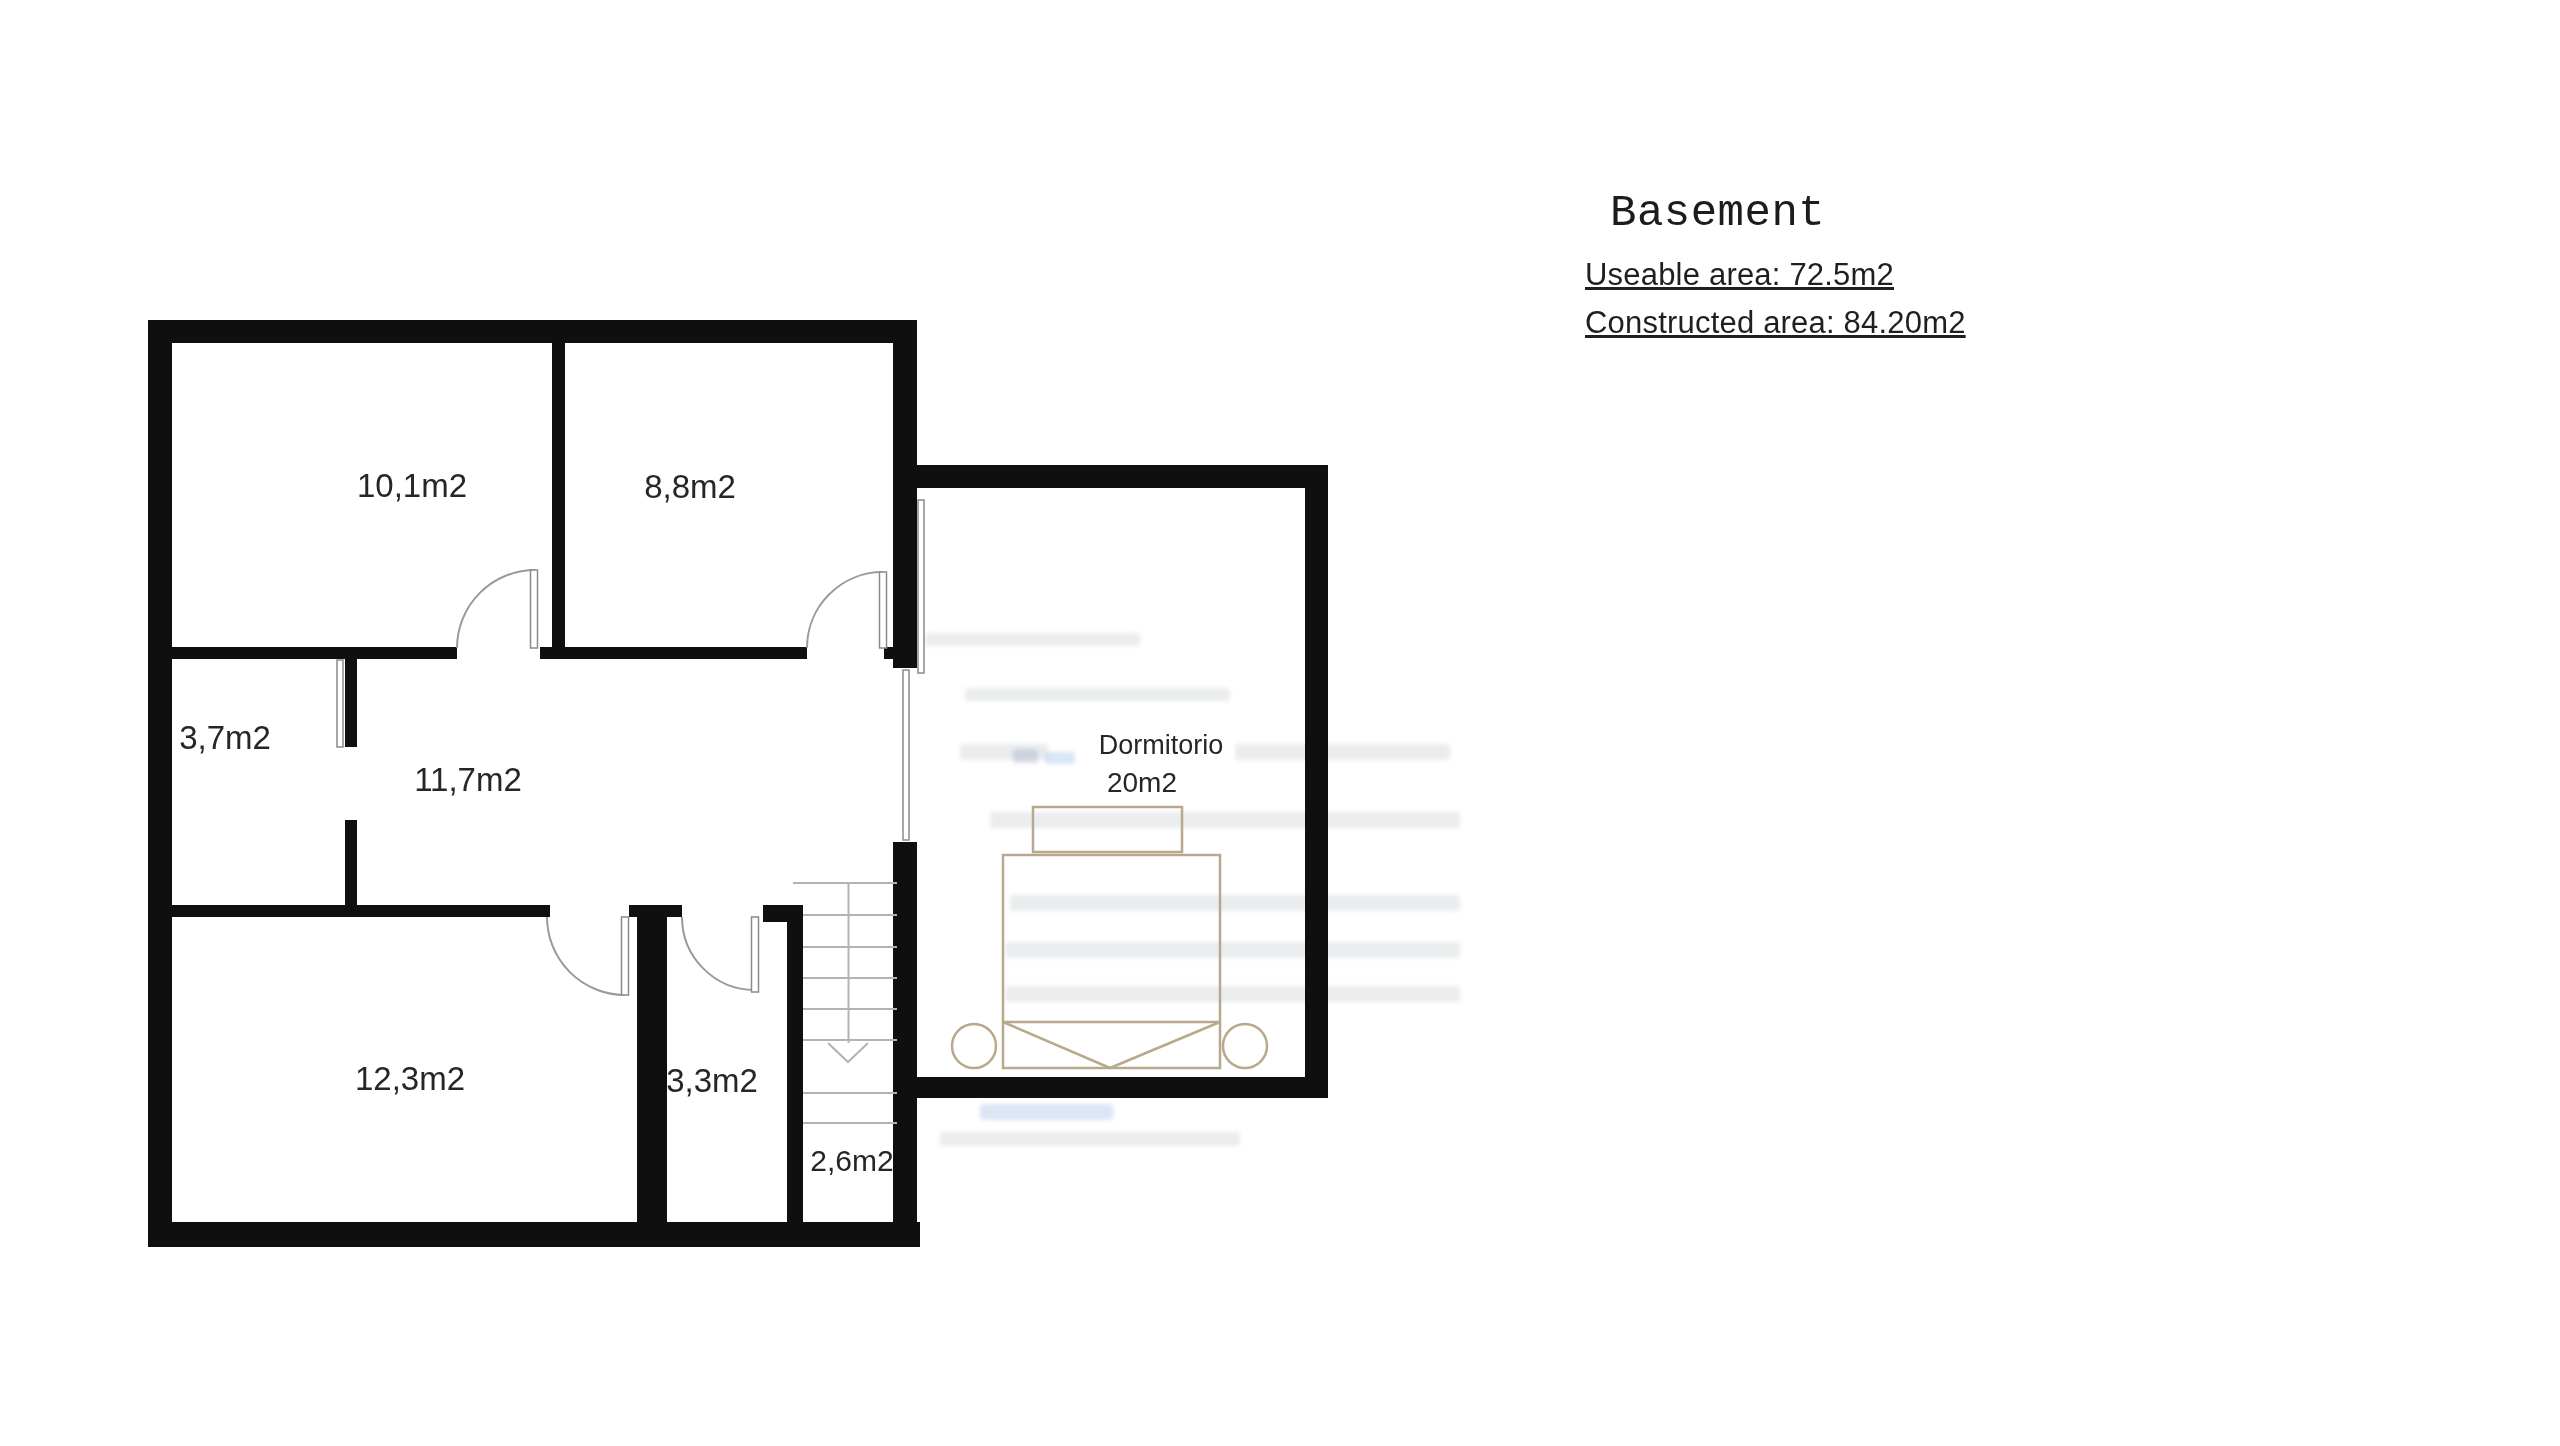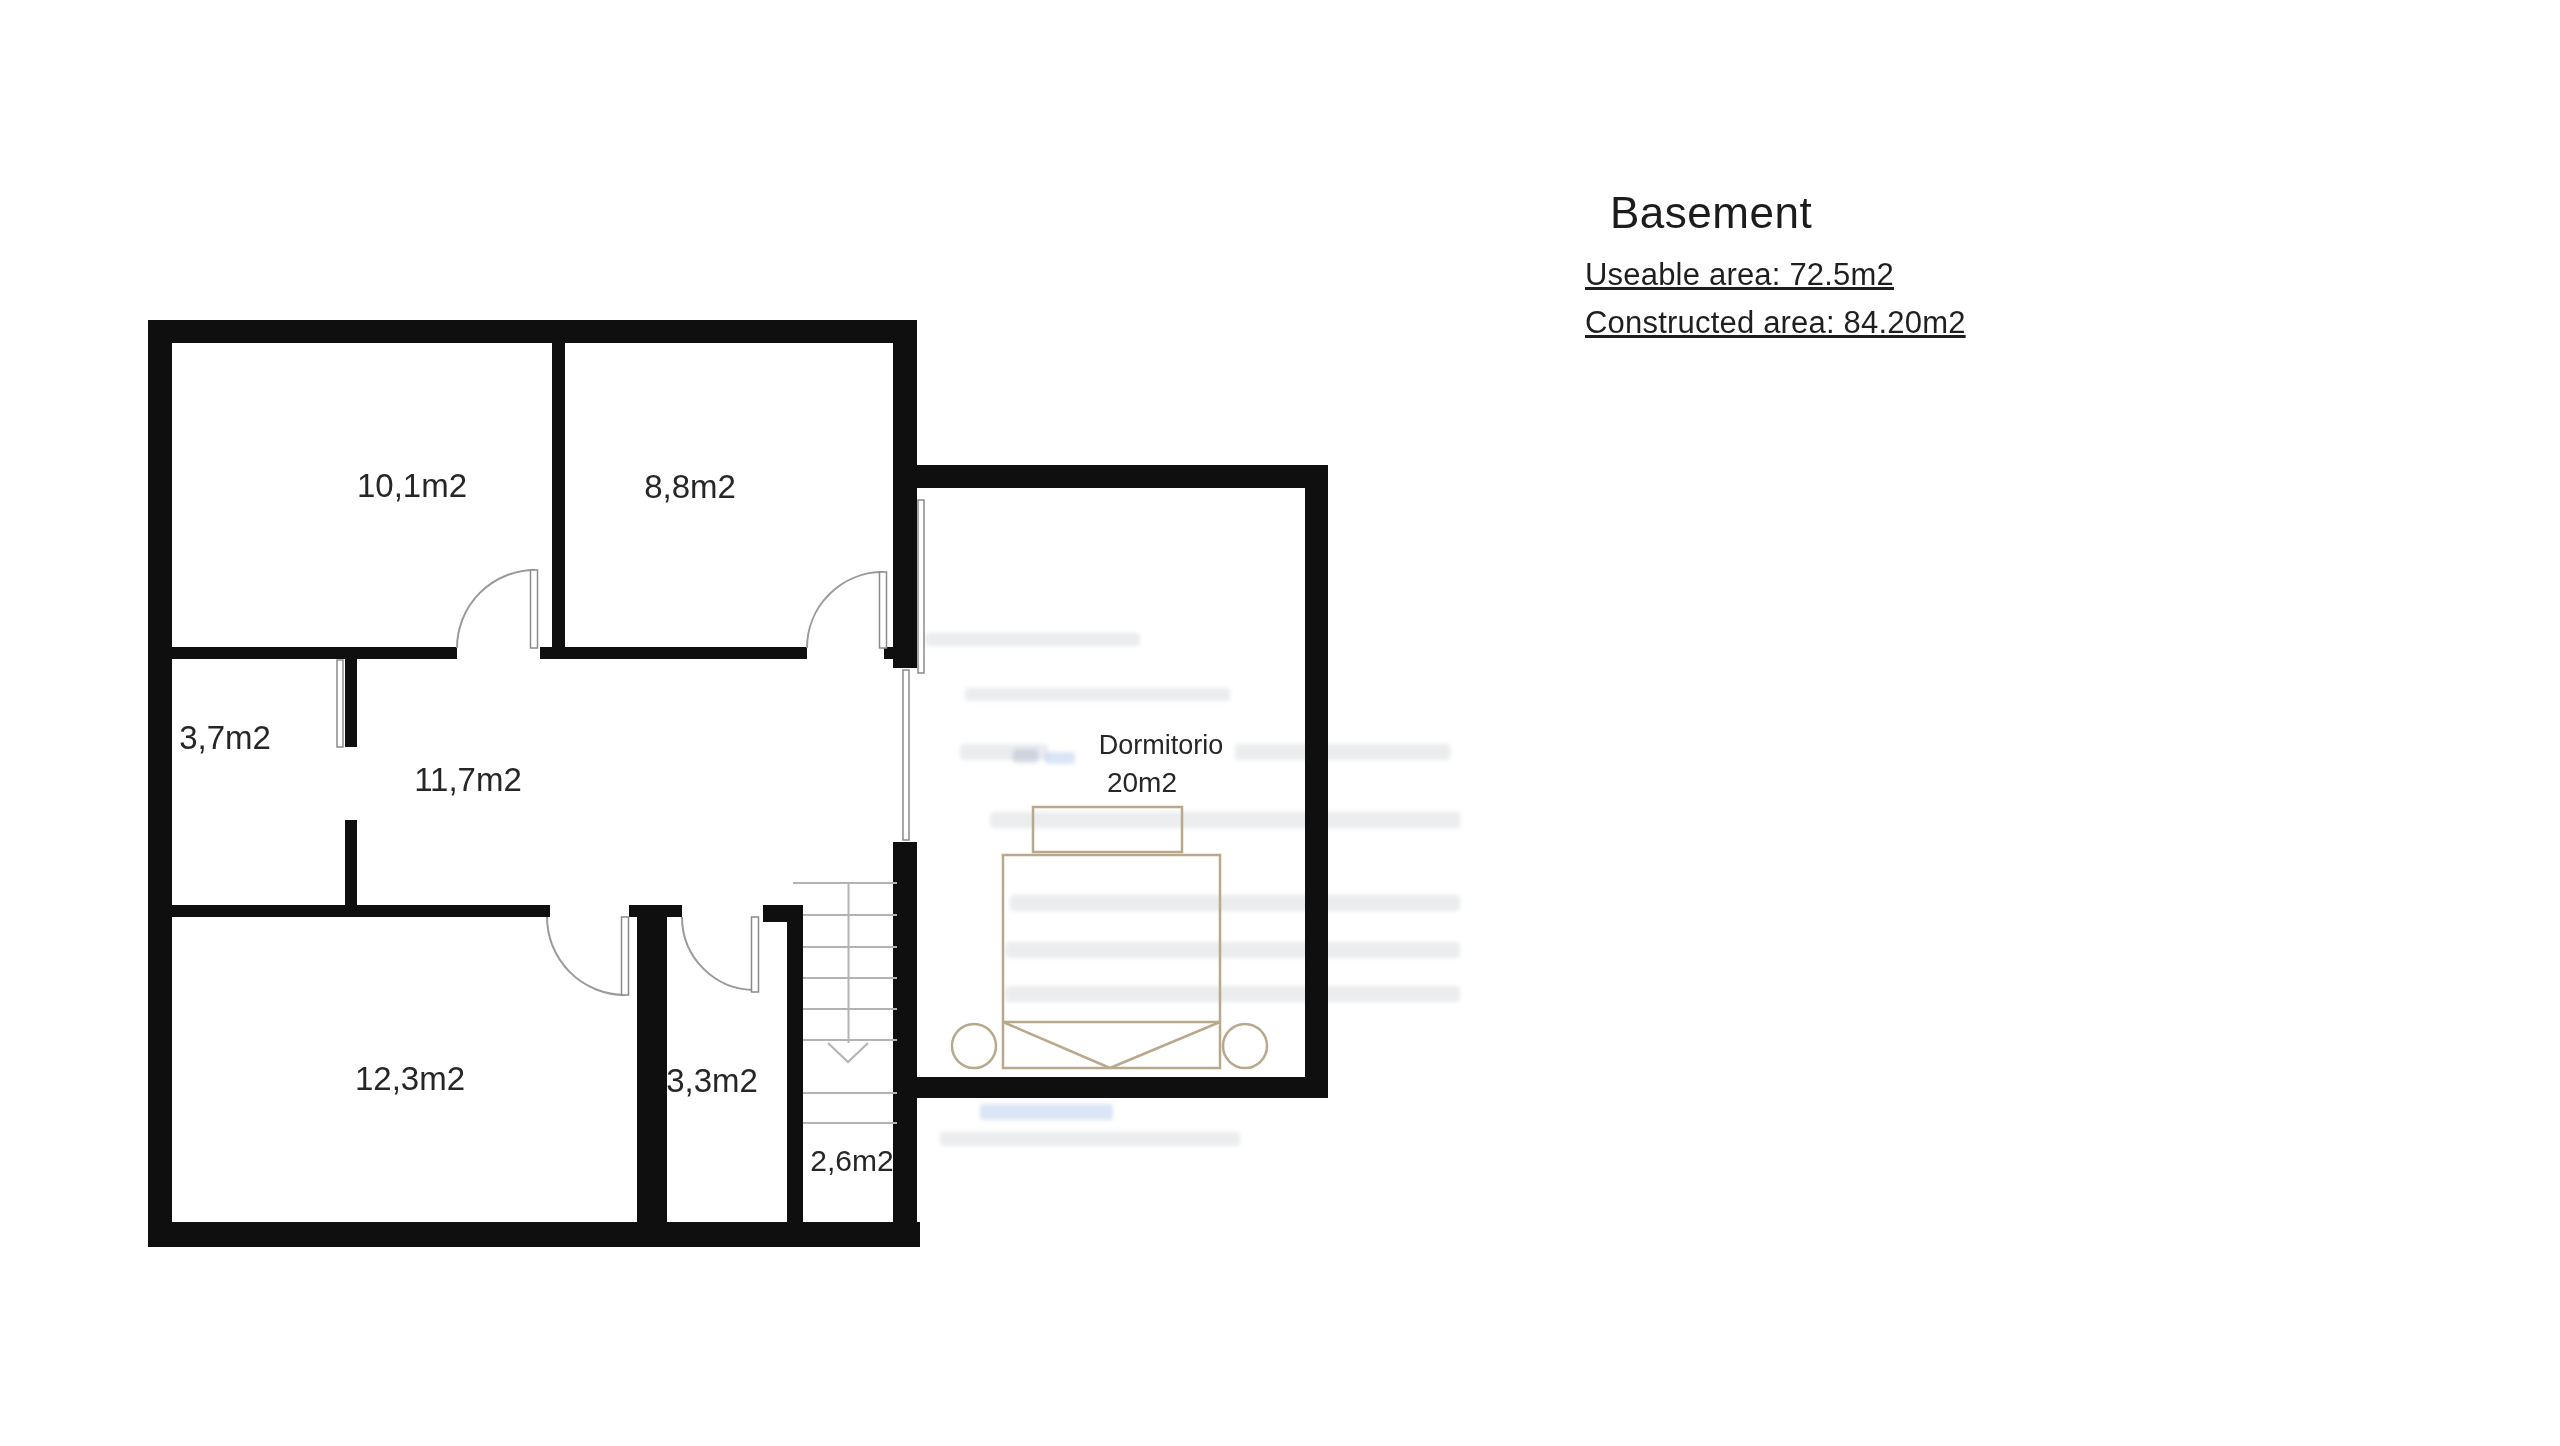--- a/index.html
+++ b/index.html
@@ -6,21 +6,21 @@
   #canvas{
     position:relative;
     width:2560px;height:1446px;
     background:#ffffff;
     overflow:hidden;
     font-family:"Liberation Sans", sans-serif;
   }
   
   .panel-title{
     position:absolute;left:1610px;top:188px;
-    font-size:44px;color:#1c1c1c;letter-spacing:0.5px;
+    font-size:44px;color:#1c1c1c;letter-spacing:0.5px;font-family:Liberation Mono, monospace;
   }
   .panel-line{
     position:absolute;left:1585px;
     font-size:31px;color:#1f1f1f;letter-spacing:0.2px;text-decoration:underline;
   }
   .panel-line.useable{top:257px;}
   .panel-line.constructed{top:305px;text-align:center;}
   
   .ghost{
     position:absolute;border-radius:3px;

